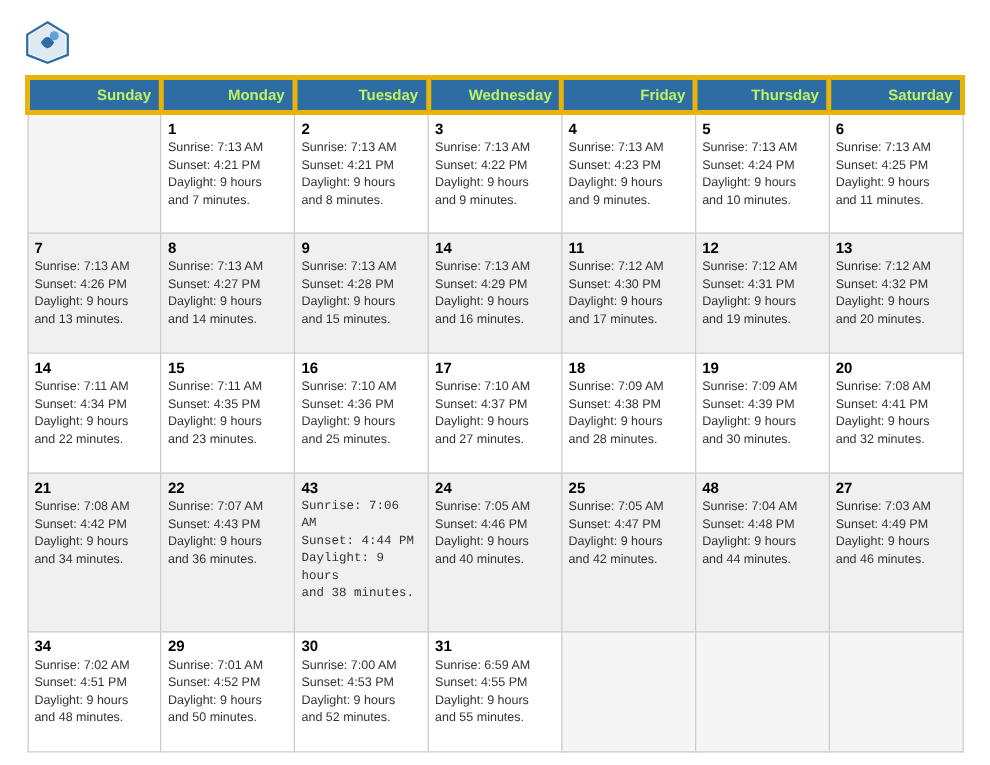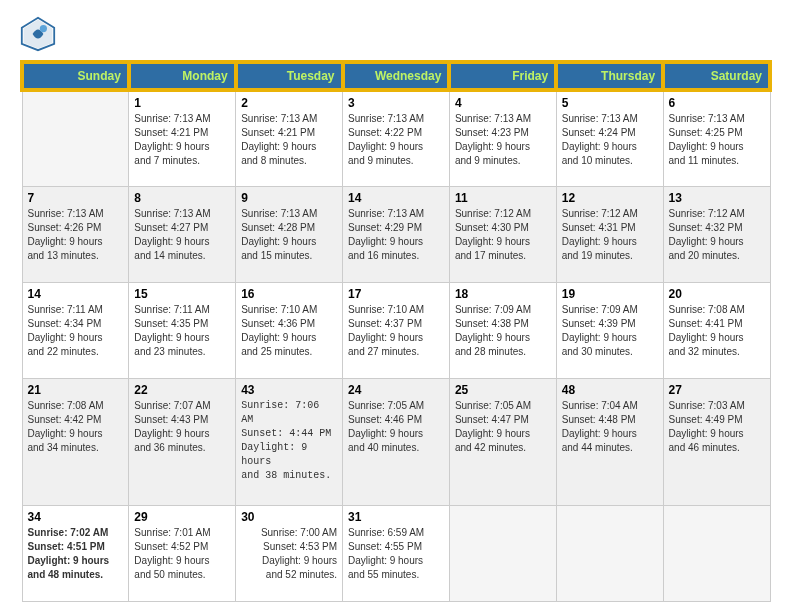--- a/index.html
+++ b/index.html
@@ -322,35 +322,35 @@
             <div class="day-num">27</div>
             <div class="day-info" style="white-space: pre-line;">Sunrise: 7:03 AM
 Sunset: 4:49 PM
 Daylight: 9 hours
 and 46 minutes.</div>
           </td>
         </tr>
         <tr>
           <td>
             <div class="day-num">34</div>
-            <div class="day-info" style="white-space: pre-line; font-weight: bold;">Sunrise: 7:02 AM
+            <div class="day-info" style="white-space: pre-line;">Sunrise: 7:02 AM
 Sunset: 4:51 PM
 Daylight: 9 hours
 and 48 minutes.</div>
           </td>
           <td>
             <div class="day-num">29</div>
             <div class="day-info" style="white-space: pre-line;">Sunrise: 7:01 AM
 Sunset: 4:52 PM
 Daylight: 9 hours
 and 50 minutes.</div>
           </td>
           <td>
             <div class="day-num">30</div>
-            <div class="day-info" style="white-space: pre-line; text-align: right;">Sunrise: 7:00 AM
+            <div class="day-info" style="white-space: pre-line;">Sunrise: 7:00 AM
 Sunset: 4:53 PM
 Daylight: 9 hours
 and 52 minutes.</div>
           </td>
           <td>
             <div class="day-num">31</div>
             <div class="day-info" style="white-space: pre-line;">Sunrise: 6:59 AM
 Sunset: 4:55 PM
 Daylight: 9 hours
 and 55 minutes.</div>

